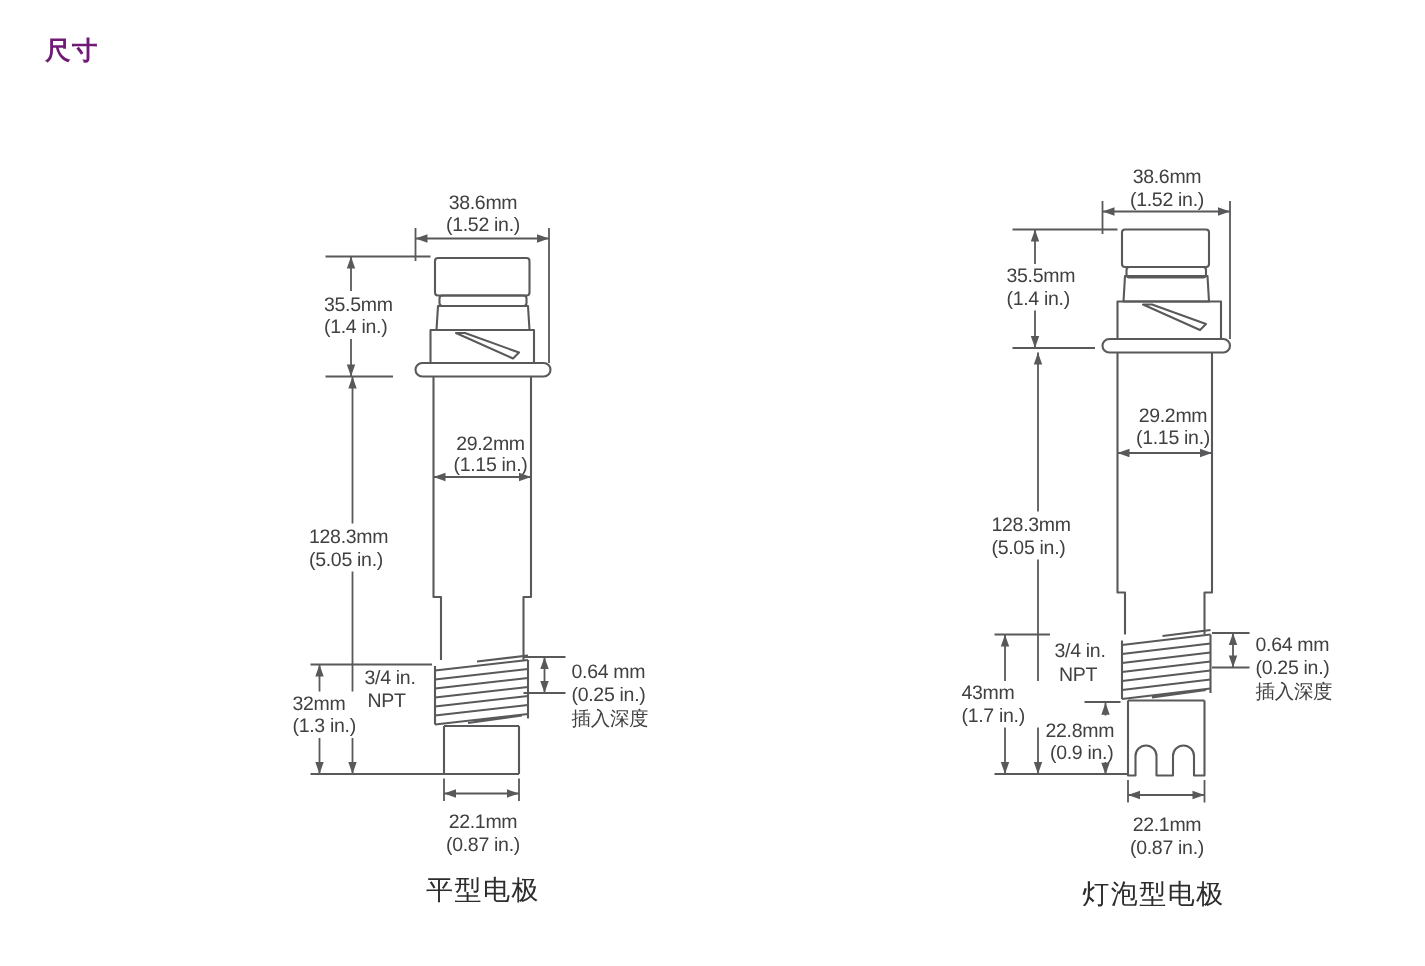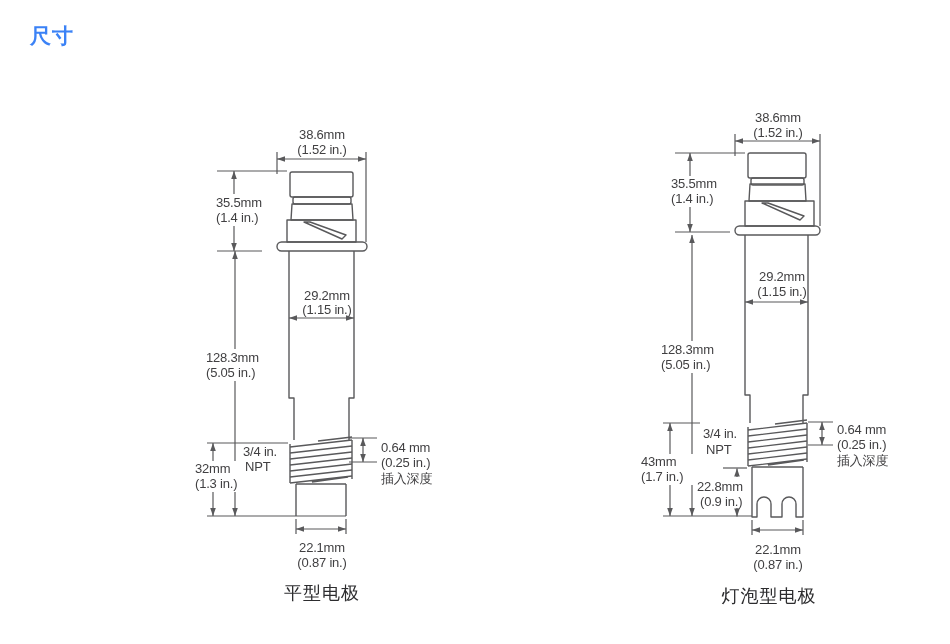--- a/index.html
+++ b/index.html
@@ -1,19 +1,19 @@
 <!DOCTYPE html>
 <html><head>
 <meta charset="utf-8">
 <style>
   html,body{margin:0;padding:0;background:#ffffff;}
   .canvas{position:relative;width:950px;height:644px;background:#ffffff;overflow:hidden;
           font-family:"Liberation Sans",sans-serif;}
-  .page-title{position:absolute;left:30px;top:22px;font-size:21px;font-weight:bold;
-              color:#3b82f6;letter-spacing:1px;}
+  .page-title{position:absolute;left:30px;top:22px;font-size:17px;font-weight:bold;
+              color:#701a75;letter-spacing:1px;}
   svg{position:absolute;left:0;top:0;}
   .ol{fill:none;stroke:#59595B;stroke-width:1.4;stroke-linejoin:round;}
   .dl{fill:none;stroke:#59595B;stroke-width:1.2;}
   .wb{fill:#ffffff;stroke:none;}
   text{font-family:"Liberation Sans",sans-serif;fill:#414042;font-size:13px;letter-spacing:-0.2px;}
   text.cap{font-size:18px;fill:#2d2d2f;letter-spacing:1px;}
 </style>
 </head>
 <body>
 

